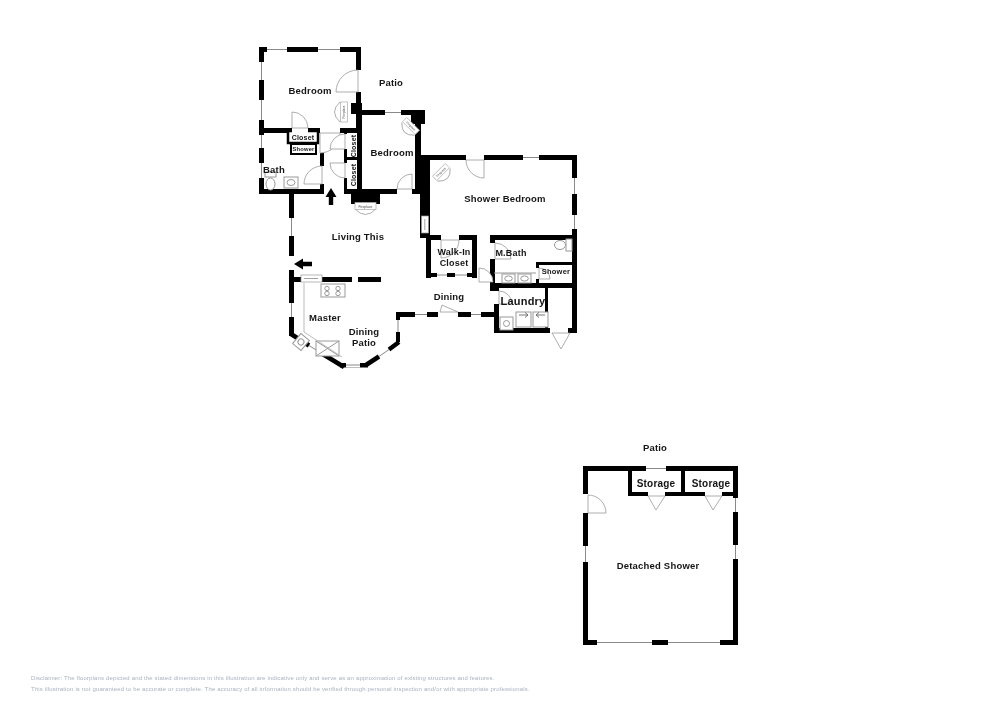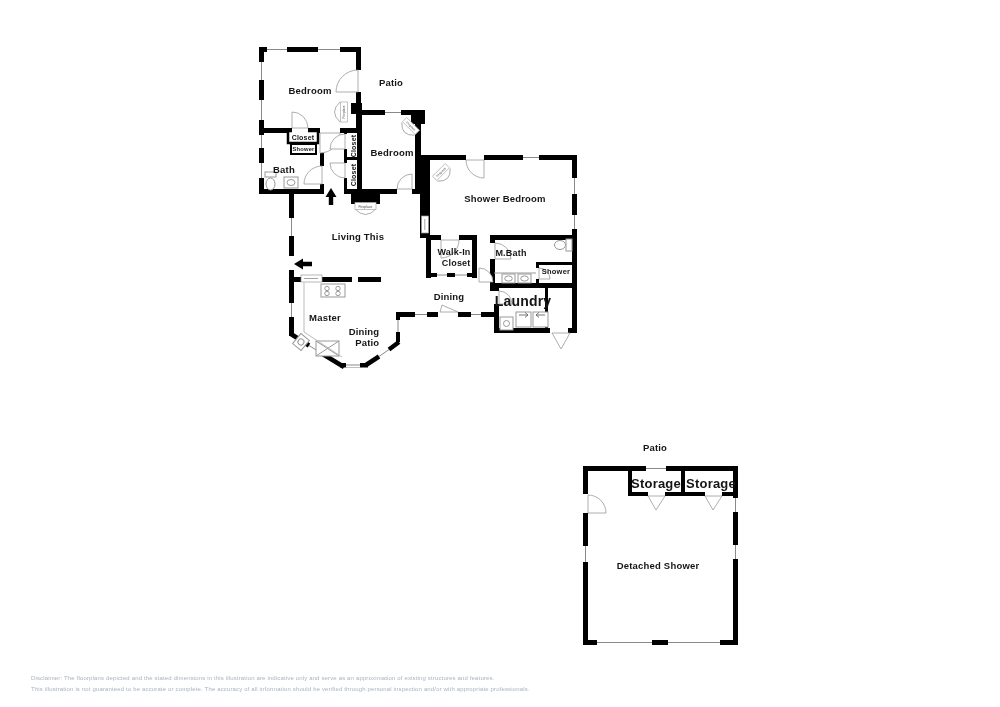--- a/index.html
+++ b/index.html
@@ -1,24 +1,24 @@
 <!DOCTYPE html>
 <html><head>
 <meta charset="utf-8">
 <style>
   html,body{margin:0;padding:0;background:#fff;}
   .canvas{position:relative;width:1000px;height:707px;background:#ffffff;overflow:hidden;
           font-family:"Liberation Sans",sans-serif;}
   svg{position:absolute;left:0;top:0;}
   .lbl{position:absolute;transform:translate(-50%,-50%);font-weight:bold;font-size:9.5px;
        color:#151515;white-space:nowrap;letter-spacing:.2px;}
-  .fs9{font-size:9px}.fs85{font-size:13px}.fs8{font-size:14px}.fs75{font-size:7.5px}
+  .fs9{font-size:9px}.fs85{font-size:10px}.fs8{font-size:11px}.fs75{font-size:7.5px}
   .fs7{font-size:7px}.fs6{font-size:5.8px}
   .vert{transform:translate(-50%,-50%) rotate(-90deg);}
-  .two{text-align:right;line-height:11px;}
+  .two{text-align:center;line-height:11px;}
   .disc{position:absolute;left:31px;top:673px;font-size:6px;line-height:11px;
         color:#a9b3bf;letter-spacing:.15px;font-weight:normal;}
 </style>
 </head>
 <body>
 
 <div class="canvas">
 <svg width="1000" height="707" viewBox="0 0 1000 707">
 
   <g fill="#000">
@@ -262,21 +262,21 @@
   <g fill="#000">
     <path d="M331,188 L336.5,197 L333.2,197 L333.2,205 L328.8,205 L328.8,197 L325.5,197 Z"></path>
     <path d="M294,264 L303,258.5 L303,261.8 L312,261.8 L312,266.2 L303,266.2 L303,269.5 Z"></path>
   </g>
 </svg>
 
   <div class="lbl" style="left:310px;top:90px">Bedroom</div>
   <div class="lbl" style="left:391px;top:82px">Patio</div>
   <div class="lbl fs7" style="left:303px;top:137px">Closet</div>
   <div class="lbl fs6" style="left:303.5px;top:149px">Shower</div>
-  <div class="lbl" style="left:284px;top:169px">Bath</div>
+  <div class="lbl" style="left:274px;top:169px">Bath</div>
   <div class="lbl fs7 vert" style="left:353px;top:146px">Closet</div>
   <div class="lbl fs7 vert" style="left:353px;top:175px">Closet</div>
   <div class="lbl" style="left:392px;top:152px">Bedroom</div>
   <div class="lbl" style="left:505px;top:198px">Shower Bedroom</div>
   <div class="lbl" style="left:358px;top:236px">Living This</div>
   <div class="lbl fs9 two" style="left:454px;top:258px">
     <div>Walk-In</div>
     <div>Closet</div>
   </div>
   <div class="lbl fs9" style="left:511px;top:253px">M.Bath</div>

